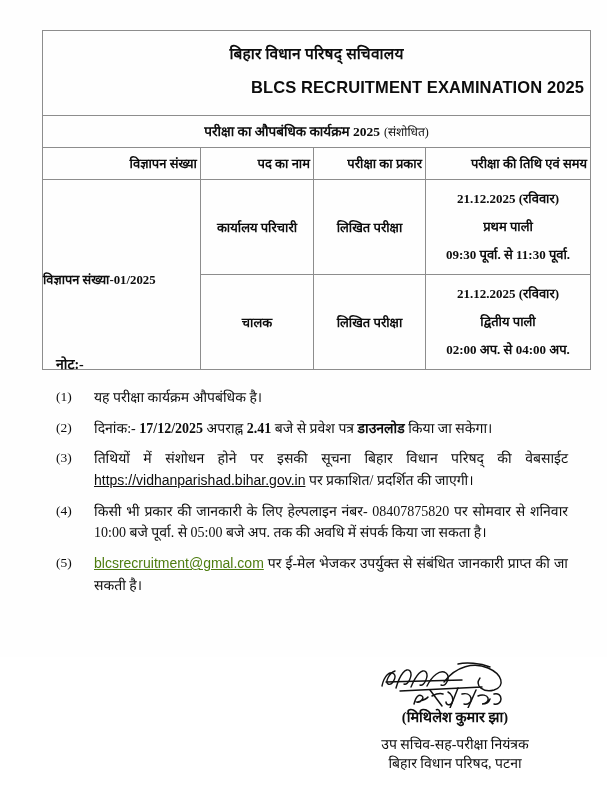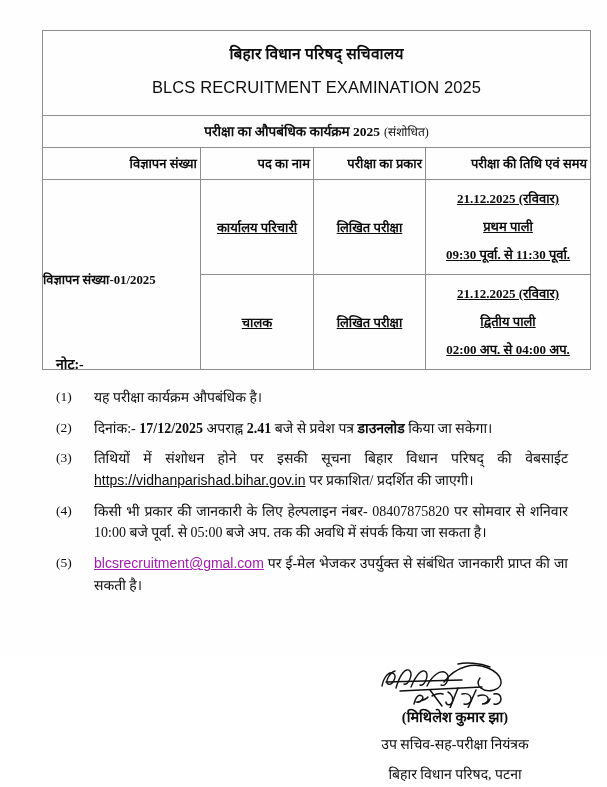--- a/index.html
+++ b/index.html
@@ -48,25 +48,26 @@
   .org-title {
     font-family: "Liberation Serif", "DejaVu Serif", serif;
     font-weight: bold;
     font-size: 15.5px;
     letter-spacing: 0.2px;
     margin: 6px 0 14px 0;
     line-height: 1.2;
   }
   .exam-title {
     font-family: "Liberation Sans", "DejaVu Sans", sans-serif;
-    font-weight: normal;
+    font-weight: bold;
     font-size: 16.5px;
     letter-spacing: 0.1px;
     margin: 4px 0 6px 0;
     line-height: 1.2;
+    text-align: right;
   }
 
   .subtitle-cell {
     text-align: center;
     padding: 6px 4px 7px 4px !important;
   }
   .subtitle-main {
     font-weight: bold;
     font-size: 13.5px;
   }
@@ -80,21 +81,20 @@
     font-weight: bold;
     font-size: 13px;
     padding: 6px 3px 7px 3px !important;
   }
 
   .data-cell {
     text-align: center;
     font-size: 13px;
     font-weight: bold;
     padding: 9px 4px 9px 4px !important;
-    text-decoration: underline;
   }
   .data-cell.r1 { height: 76px; }
   .data-cell.r2 { height: 76px; }
 
   .sched-line {
     display: block;
     margin: 0 0 13px 0;
     line-height: 1.15;
   }
   .sched-line:last-child { margin-bottom: 0; }
@@ -157,21 +157,20 @@
     width: 170px;
     margin: 0 auto -4px auto;
   }
   .sign-name {
     font-weight: bold;
     font-size: 14.5px;
     margin: 2px 0 8px 0;
   }
   .sign-desig {
     font-size: 14px;
-    margin-bottom: 11px;
   }
   .sign-office {
     font-size: 14px;
   }
 </style>
 </head>
 <body>
 
 <div class="page">
 
@@ -237,21 +236,21 @@
         <div class="note-row">
           <div class="note-num">(3)</div>
           <div class="note-text"><span>तिथियों में संशोधन होने पर इसकी सूचना बिहार विधान परिषद् की वेबसाईट </span><a class="lnk" href="#" style="color: rgb(13, 13, 13);">https://vidhanparishad.bihar.gov.in</a><span> पर प्रकाशित/ प्रदर्शित की जाएगी।</span></div>
         </div>
         <div class="note-row">
           <div class="note-num">(4)</div>
           <div class="note-text"><span>किसी भी प्रकार की जानकारी के लिए हेल्पलाइन नंबर- 08407875820 पर सोमवार से शनिवार 10:00 बजे पूर्वा. से 05:00 बजे अप. तक की अवधि में संपर्क किया जा सकता है।</span></div>
         </div>
         <div class="note-row">
           <div class="note-num">(5)</div>
-          <div class="note-text"><a class="lnk" href="#" style="color: #a21caf;">blcsrecruitment@gmal.com</a><span> पर ई-मेल भेजकर उपर्युक्त से संबंधित जानकारी प्राप्त की जा सकती है।</span></div>
+          <div class="note-text"><a class="lnk" href="#" style="color: #4d7c0f;">blcsrecruitment@gmal.com</a><span> पर ई-मेल भेजकर उपर्युक्त से संबंधित जानकारी प्राप्त की जा सकती है।</span></div>
         </div>
       </div>
   </div>
 
   <div class="sign-block">
     <div class="sig-scribble">
       <svg width="170" height="48" viewBox="0 0 170 48">
         <g fill="none" stroke="#111" stroke-width="1.4" stroke-linecap="round">
           <path d="M12,26 C14,16 20,10 24,14 C27,17 22,26 18,24 C15,22 19,13 25,11"></path>
           <path d="M26,28 C30,14 36,7 40,11 C43,15 38,26 34,24"></path>

